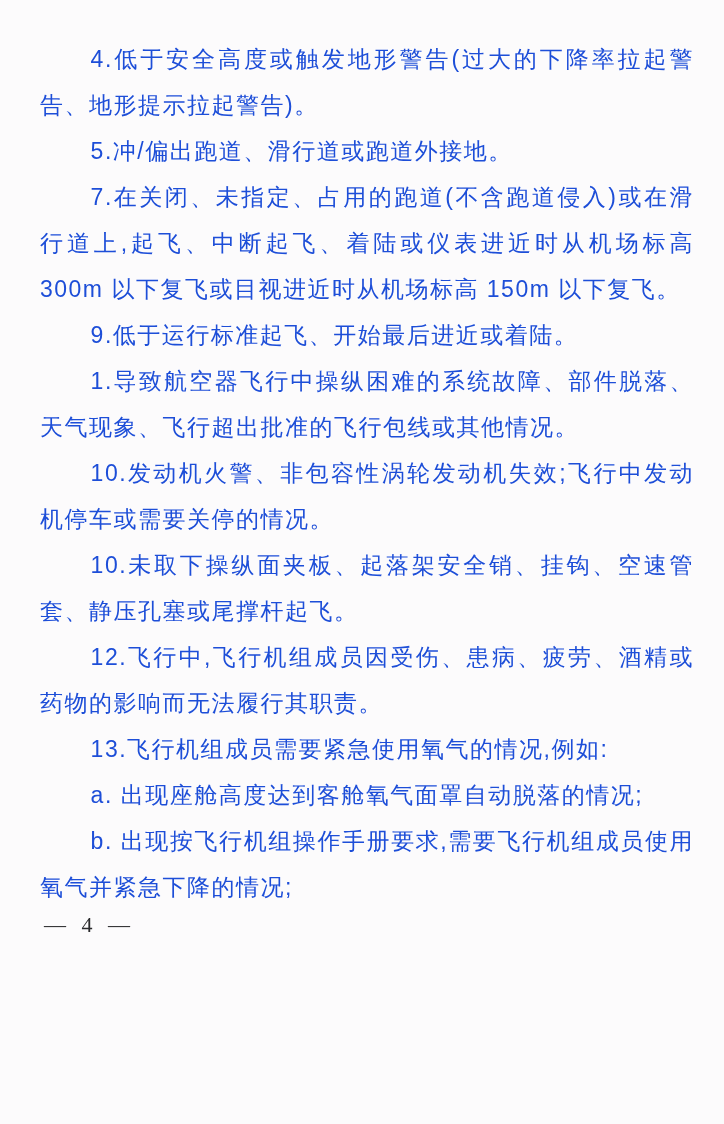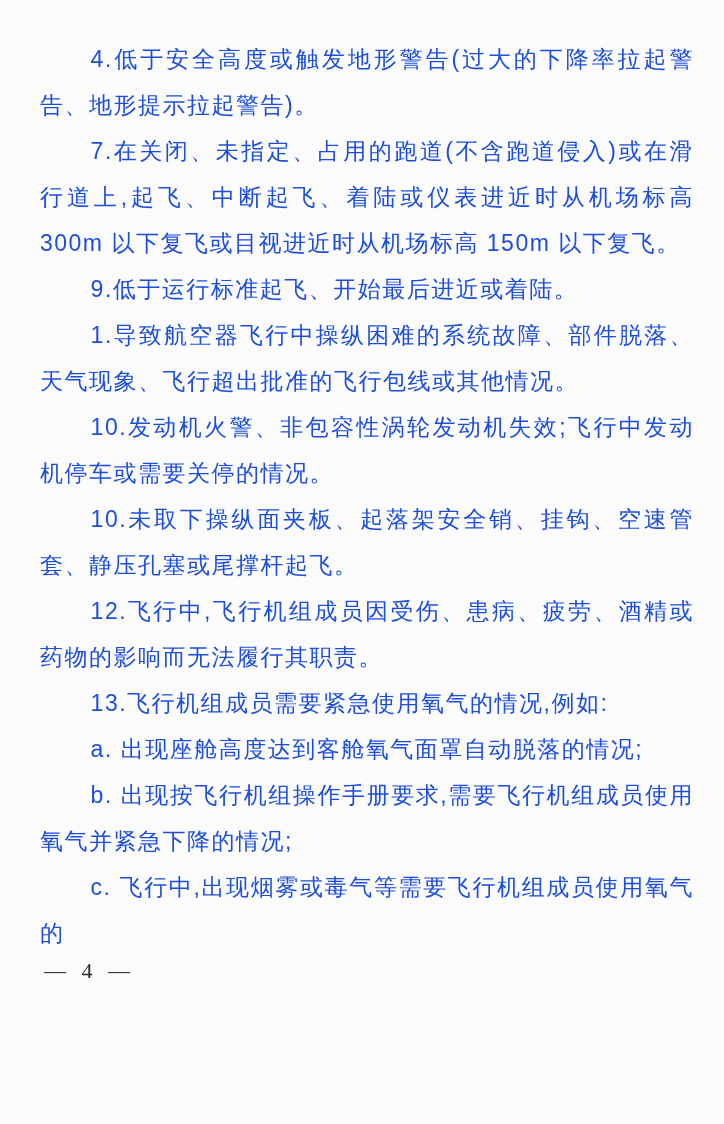--- a/index.html
+++ b/index.html
@@ -46,25 +46,25 @@
     color: #2a2a2c;
     text-align: left;
   }
 </style>
 </head>
 <body>
 
 <div class="page">
   <div class="content">
     <p>4.低于安全高度或触发地形警告(过大的下降率拉起警告、地形提示拉起警告)。</p>
+    <p>5.冲/偏出跑道、滑行道或跑道外接地。</p>
     <p>7.在关闭、未指定、占用的跑道(不含跑道侵入)或在滑行道上,起飞、中断起飞、着陆或仪表进近时从机场标高 300m 以下复飞或目视进近时从机场标高 150m 以下复飞。</p>
     <p>9.低于运行标准起飞、开始最后进近或着陆。</p>
     <p>1.导致航空器飞行中操纵困难的系统故障、部件脱落、天气现象、飞行超出批准的飞行包线或其他情况。</p>
     <p>10.发动机火警、非包容性涡轮发动机失效;飞行中发动机停车或需要关停的情况。</p>
     <p>10.未取下操纵面夹板、起落架安全销、挂钩、空速管套、静压孔塞或尾撑杆起飞。</p>
     <p>12.飞行中,飞行机组成员因受伤、患病、疲劳、酒精或药物的影响而无法履行其职责。</p>
     <p>13.飞行机组成员需要紧急使用氧气的情况,例如:</p>
     <p>a. 出现座舱高度达到客舱氧气面罩自动脱落的情况;</p>
     <p>b. 出现按飞行机组操作手册要求,需要飞行机组成员使用氧气并紧急下降的情况;</p>
-    <p>c. 飞行中,出现烟雾或毒气等需要飞行机组成员使用氧气的</p>
   </div>
   <div class="page-footer">— 4 —</div>
 </div>
 
 </body></html>

